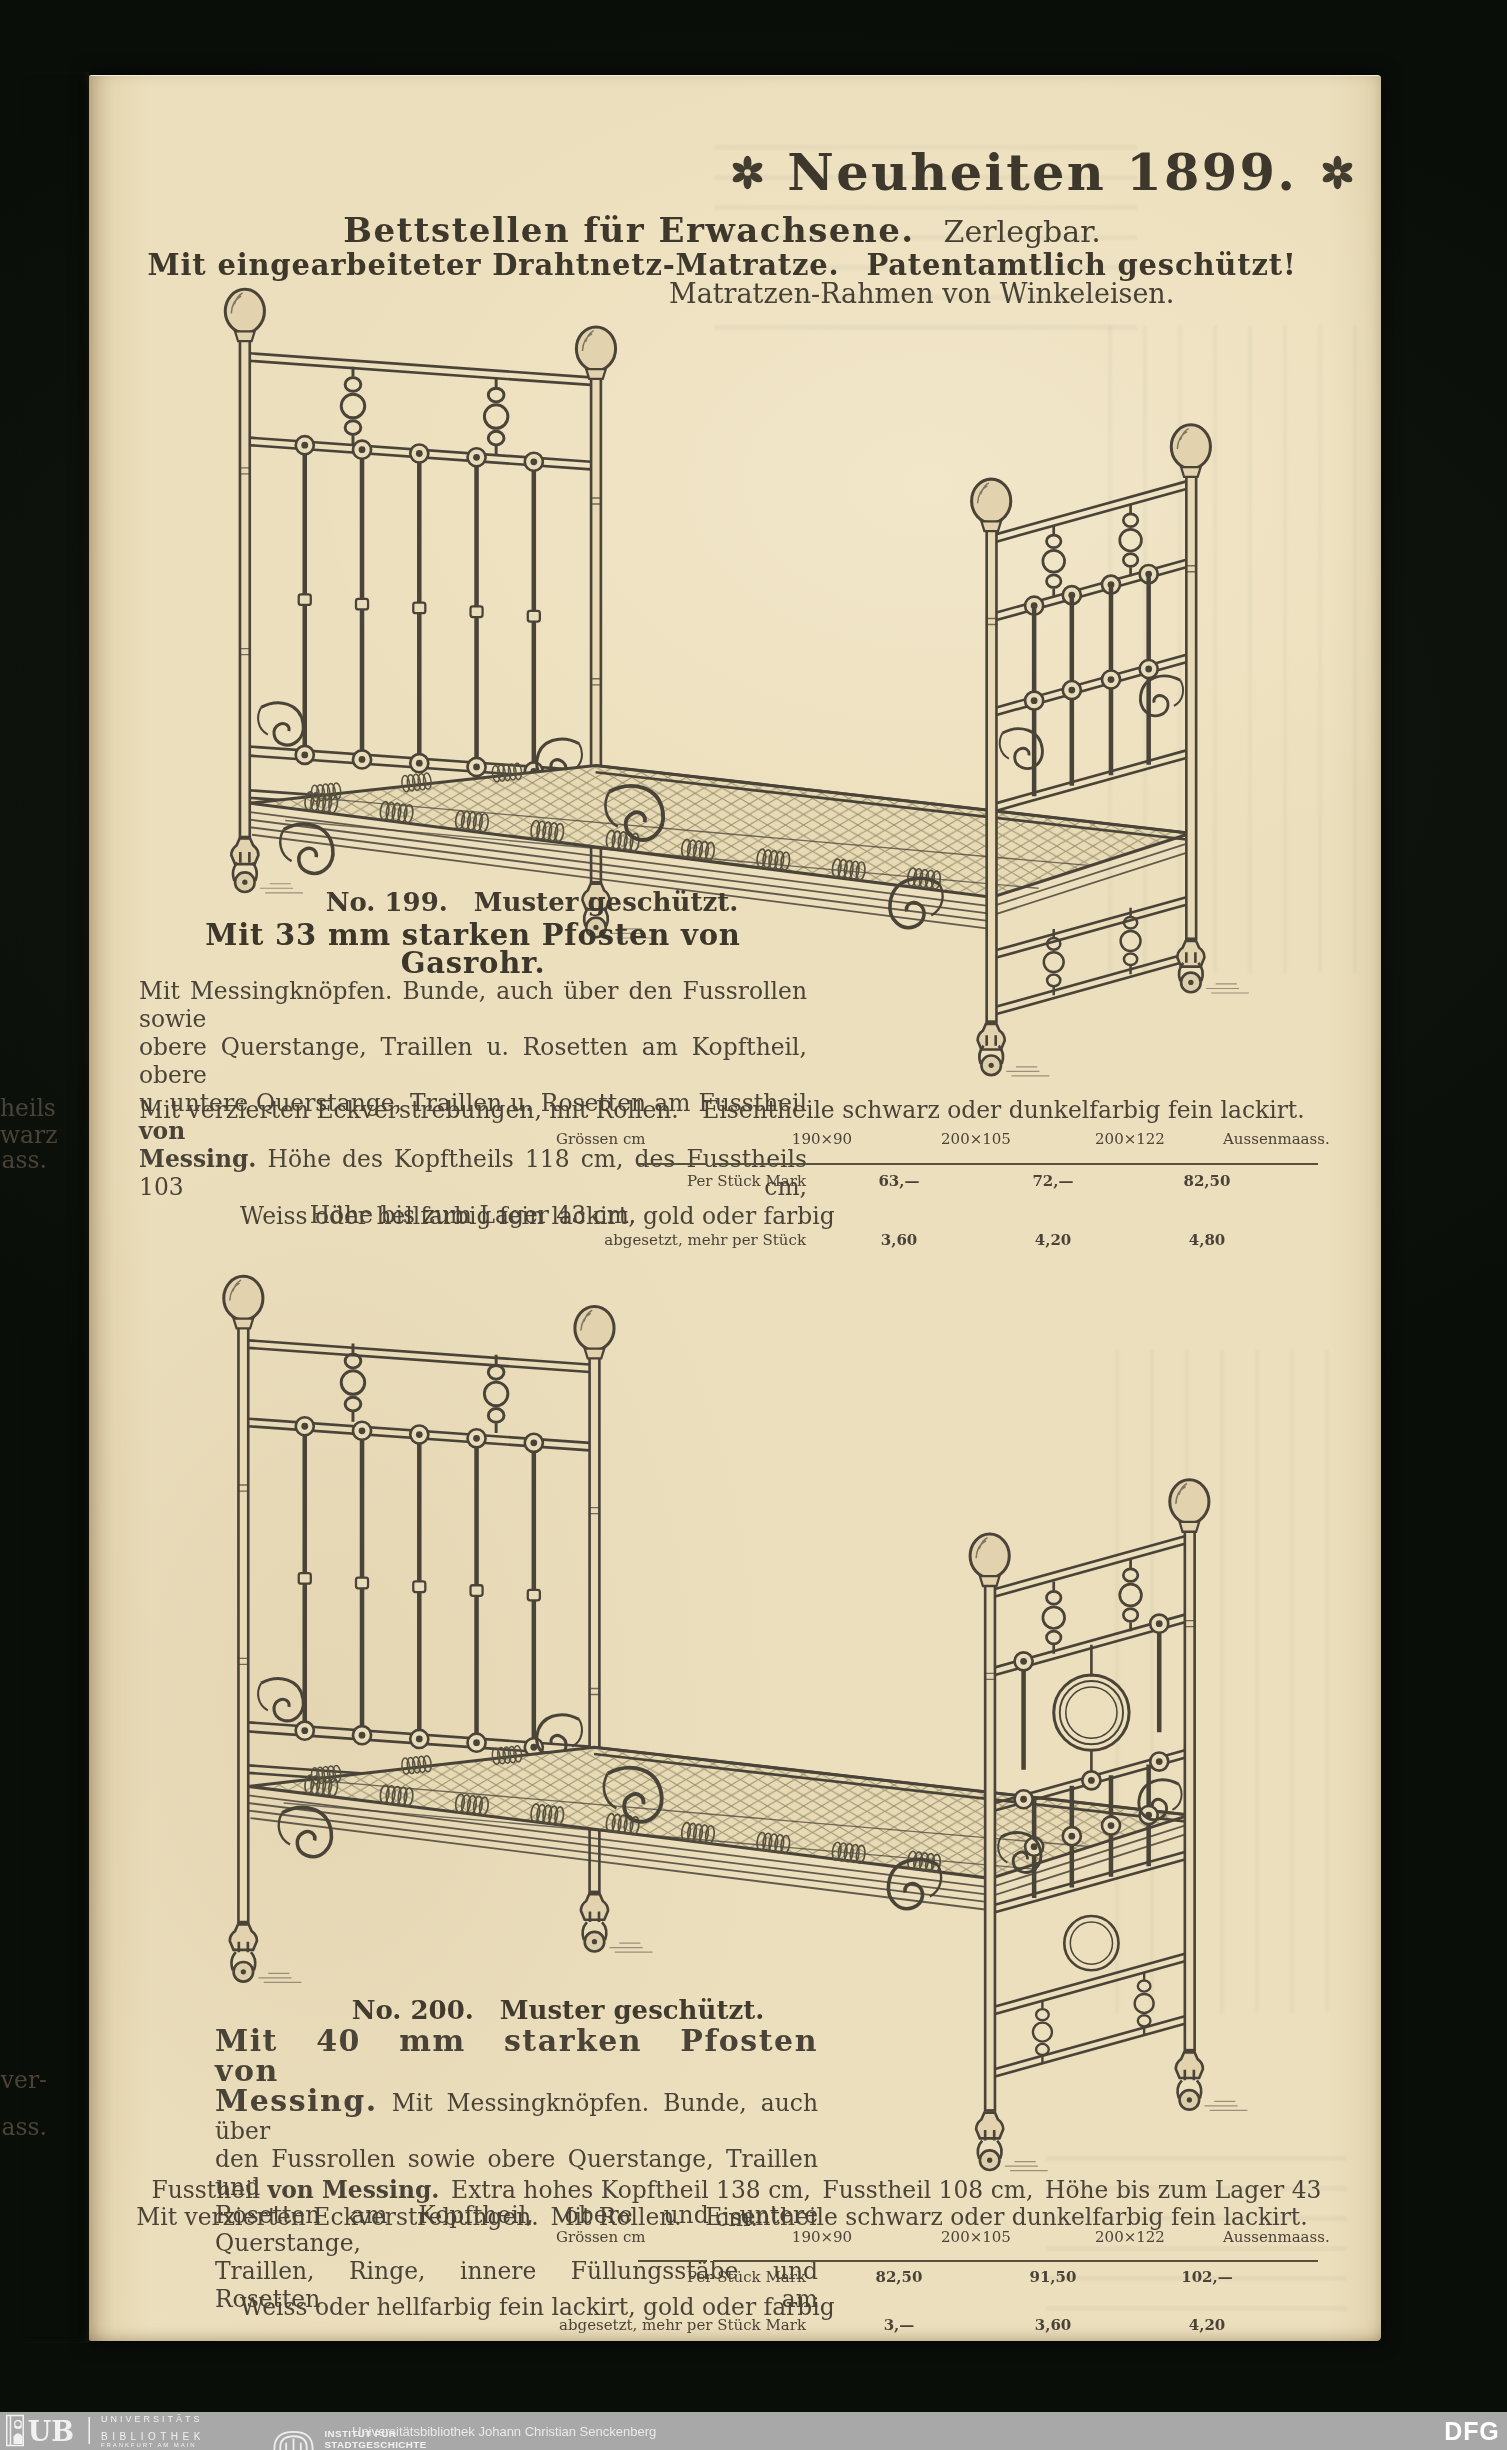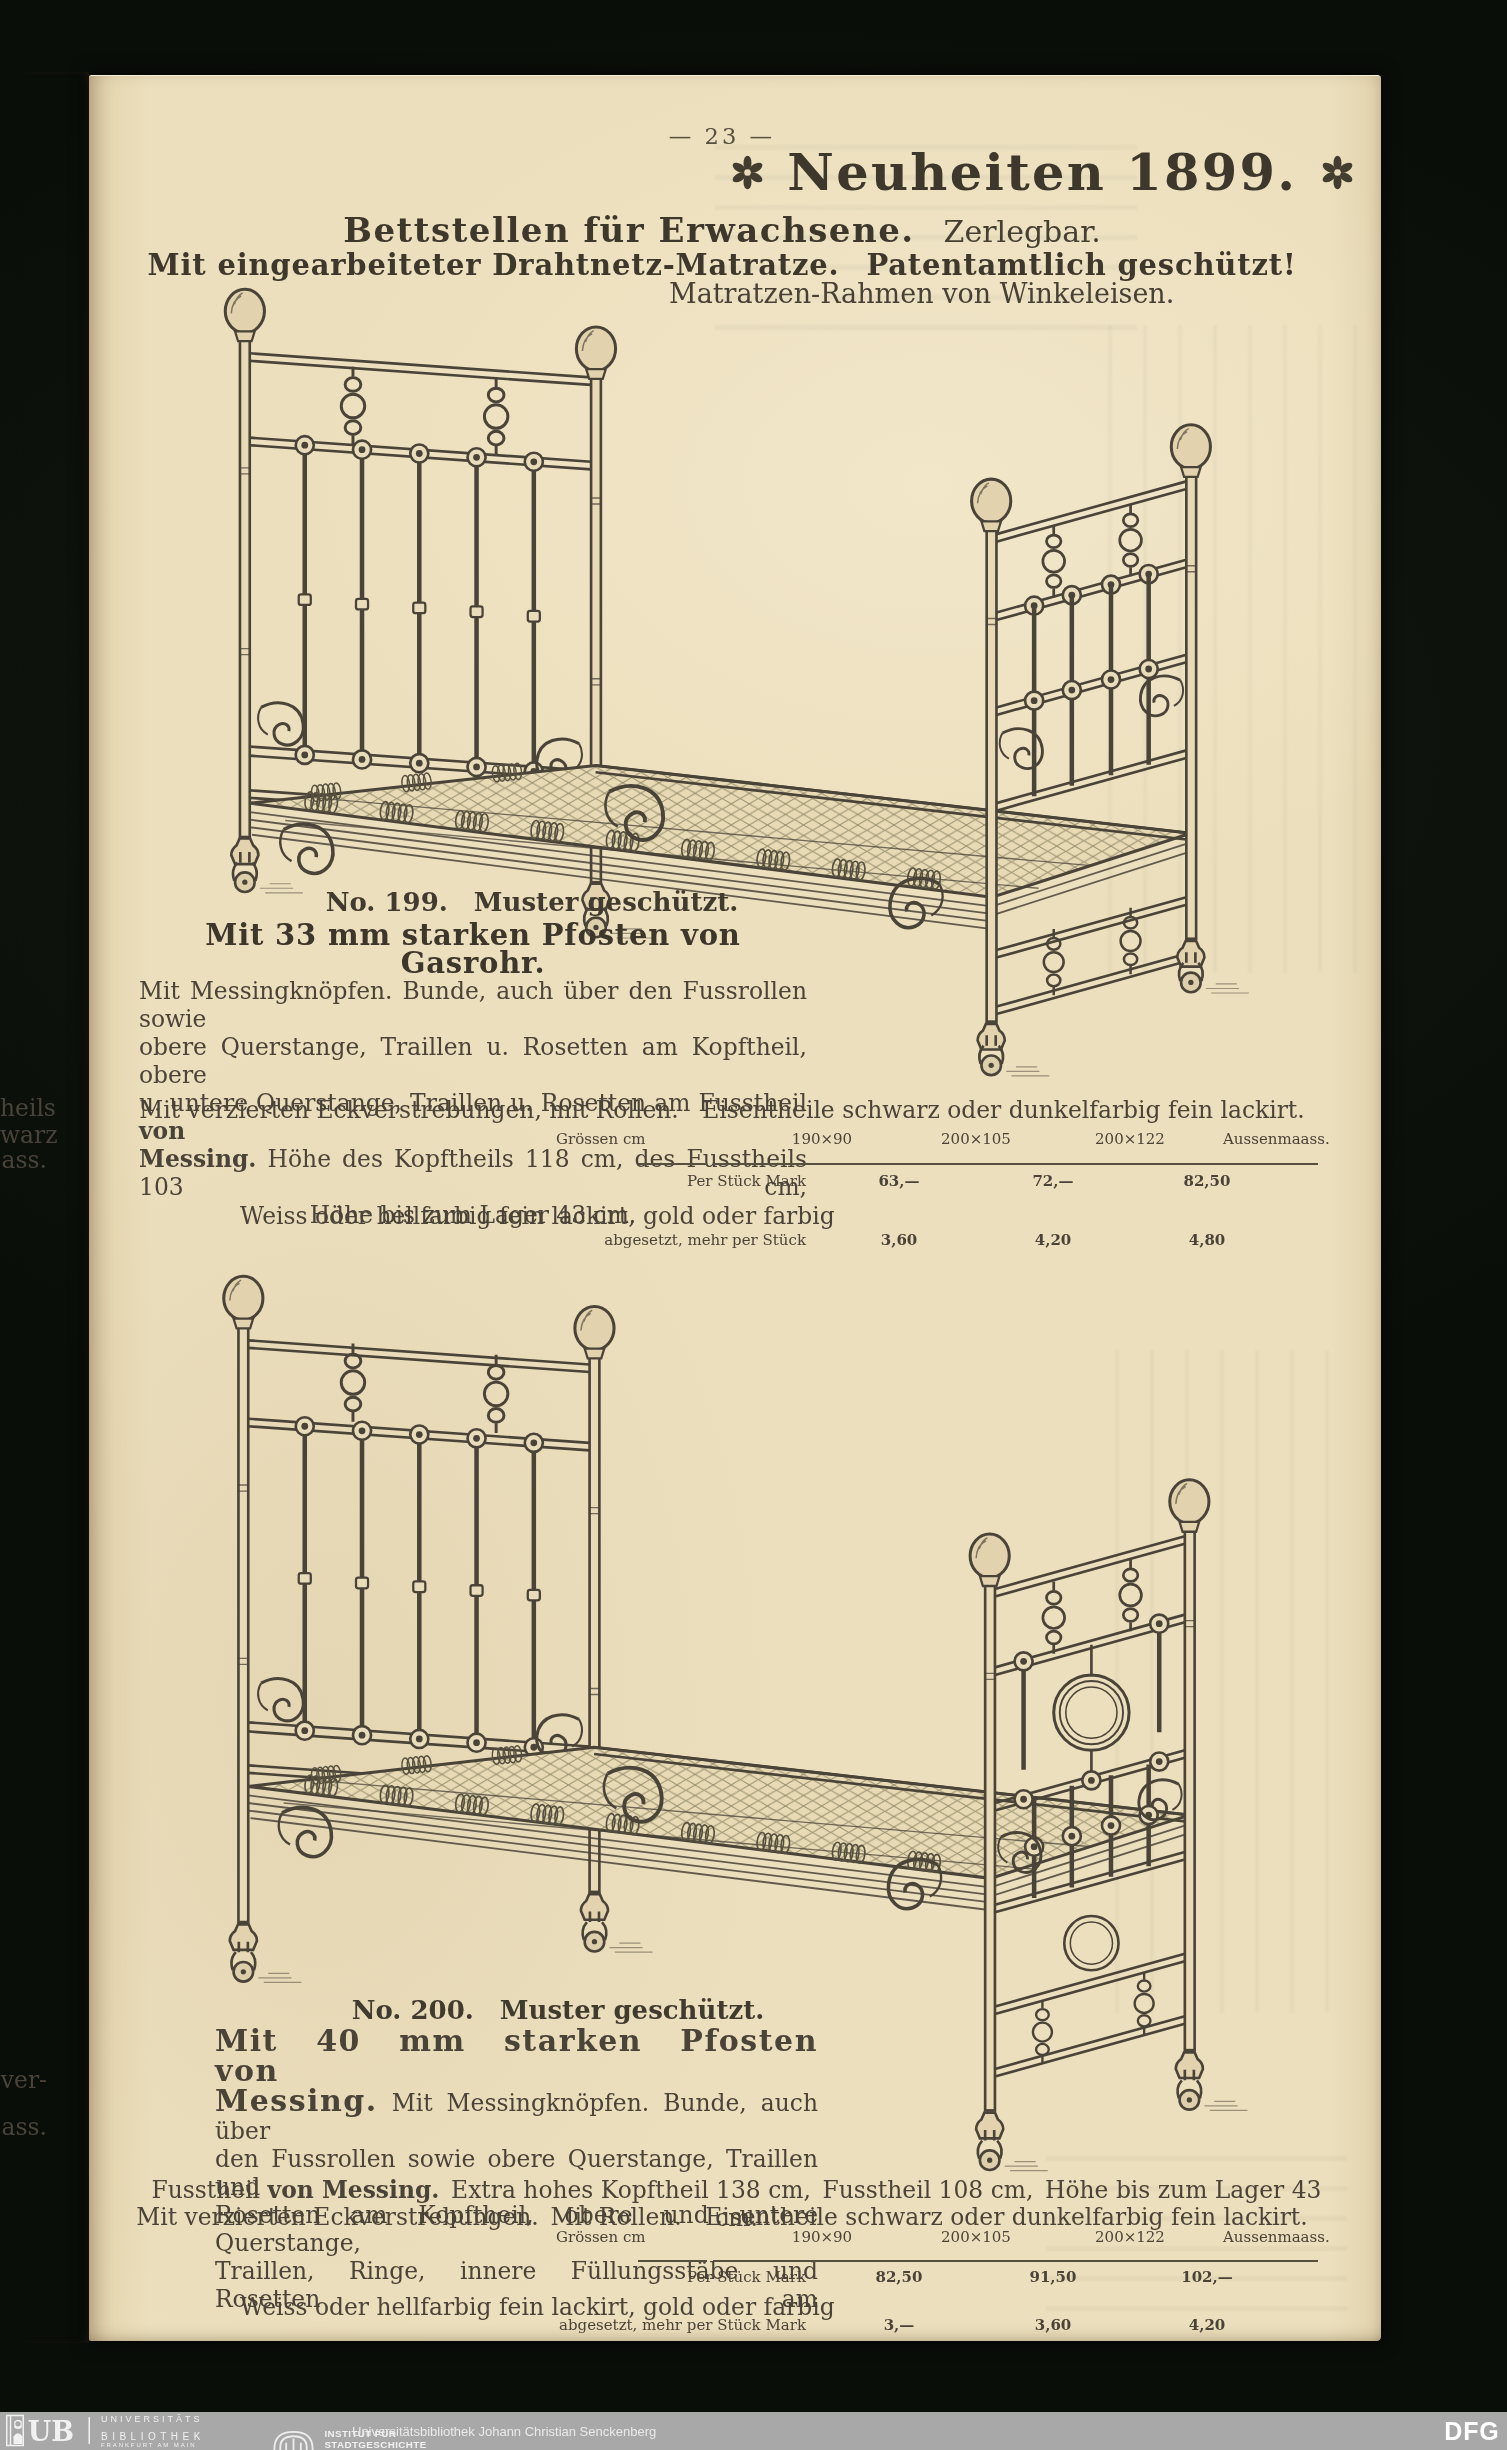--- a/index.html
+++ b/index.html
@@ -340,21 +340,20 @@
         <use href="#spin" transform="translate(1400,2558) scale(1.05)"></use>
         <use href="#ball" transform="translate(1195,1964)"></use>
         <use href="#ball" transform="translate(1460,1892)"></use>
         <use href="#cap" transform="translate(1195,2703)"></use>
         <use href="#cast" transform="translate(1195,2758)"></use>
         <use href="#cap" transform="translate(1460,2623)"></use>
         <use href="#cast" transform="translate(1460,2678)"></use>
       </g>
     </svg>
 
-    <div class="abs ctr pageno txt">—  23  —</div>
 
     <div class="abs ctr title-row txt">
       <svg width="35" height="35" viewBox="-24 -24 48 48">
         <g fill="#433d30">
             <ellipse cy="-13" rx="5.5" ry="10"></ellipse>
             <ellipse cy="-13" rx="5.5" ry="10" transform="rotate(60)"></ellipse>
             <ellipse cy="-13" rx="5.5" ry="10" transform="rotate(120)"></ellipse>
             <ellipse cy="-13" rx="5.5" ry="10" transform="rotate(180)"></ellipse>
             <ellipse cy="-13" rx="5.5" ry="10" transform="rotate(240)"></ellipse>
             <ellipse cy="-13" rx="5.5" ry="10" transform="rotate(300)"></ellipse>

